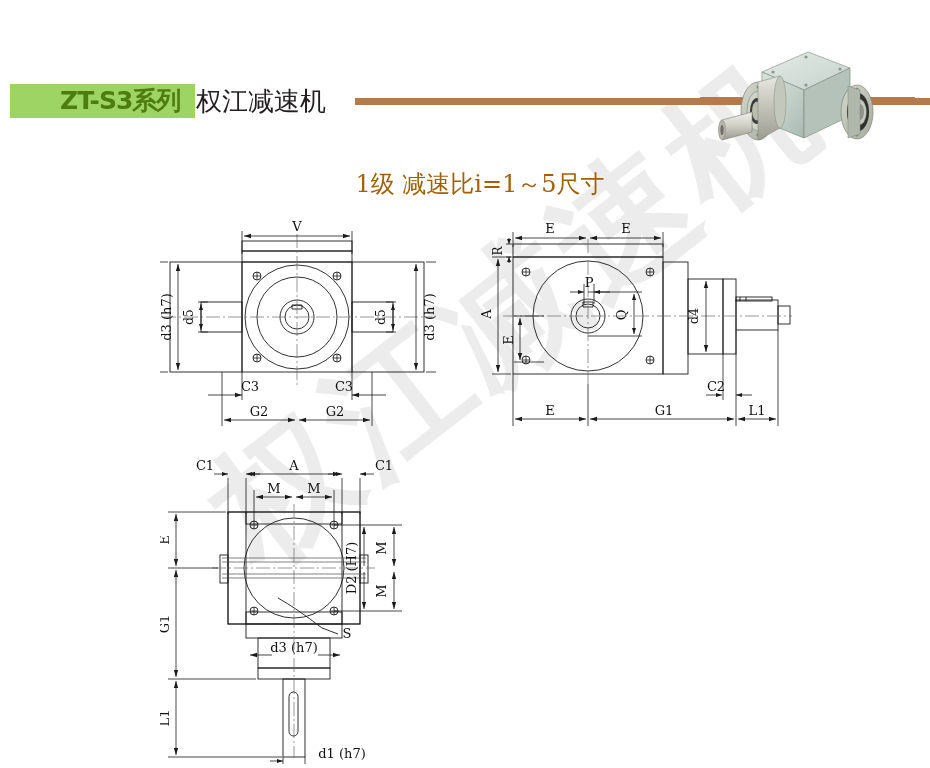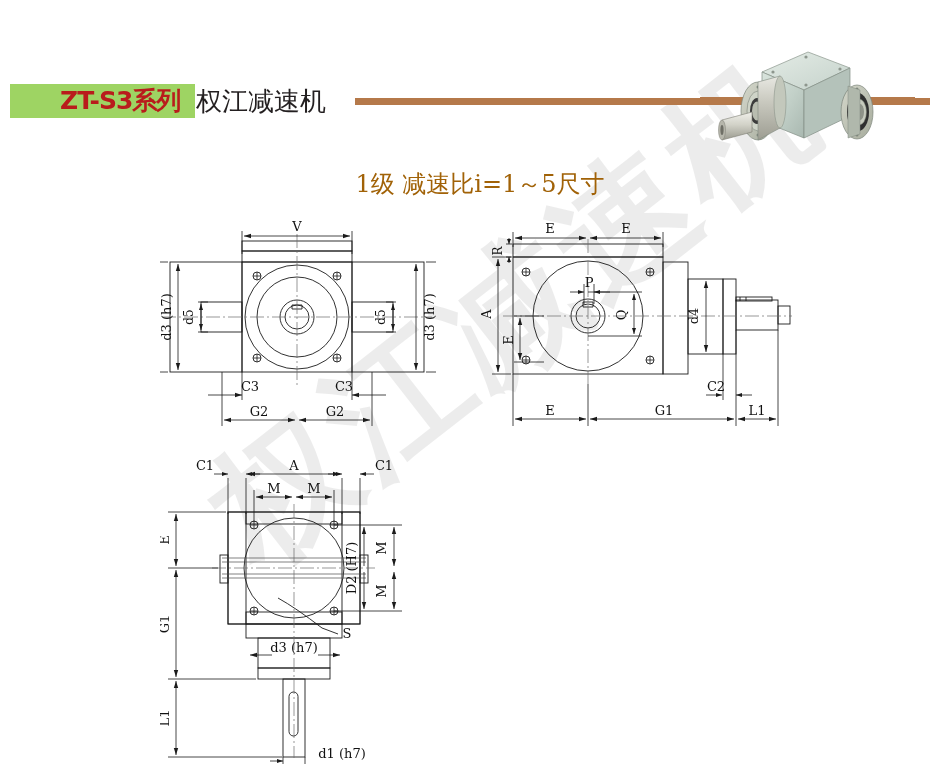--- a/index.html
+++ b/index.html
@@ -57,21 +57,21 @@
     height: 34px;
     background: #9ed463;
   }
   #header-code {
     position: absolute;
     left: 60px;
     top: 84px;
     font-family: "DejaVu Sans", sans-serif;
     font-size: 25px;
     font-weight: 700;
-    color: #b91c1c;
+    color: #4d7c0f;
     letter-spacing: -1px;
     line-height: 34px;
     z-index: 4;
     white-space: nowrap;
   }
   #header-title {
     position: absolute;
     left: 196px;
     top: 84px;
     font-family: "DejaVu Sans", sans-serif;

